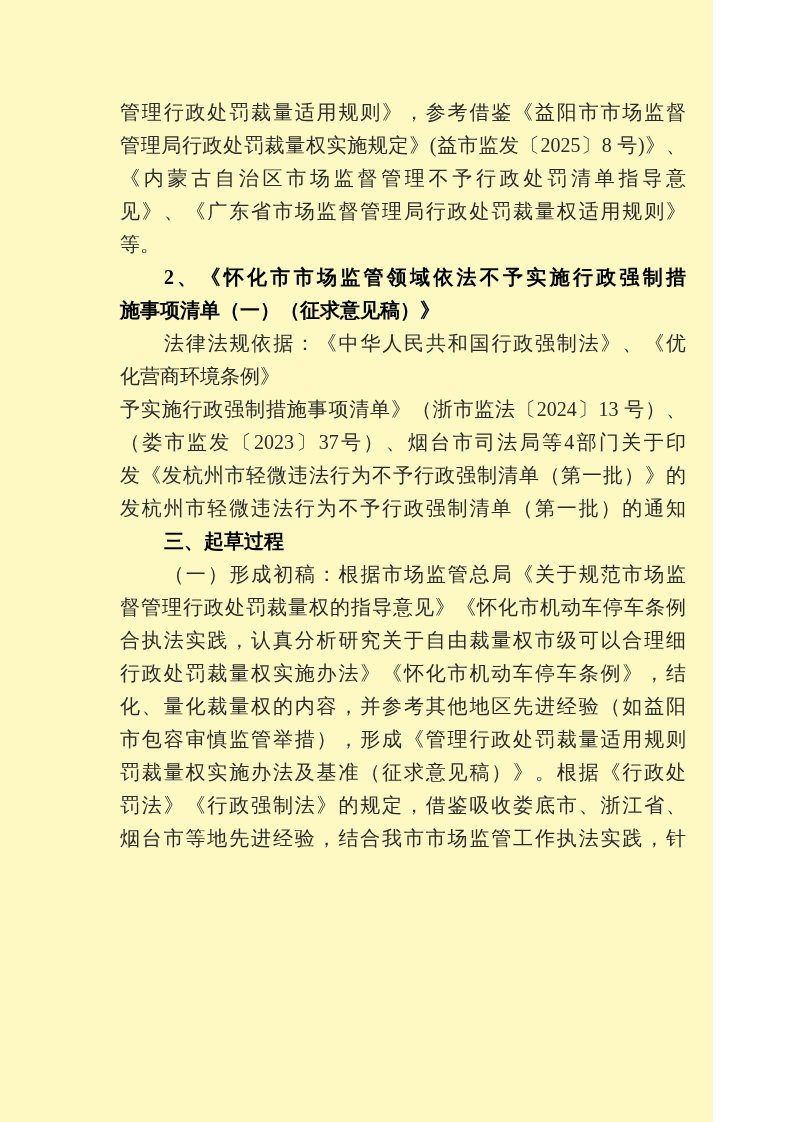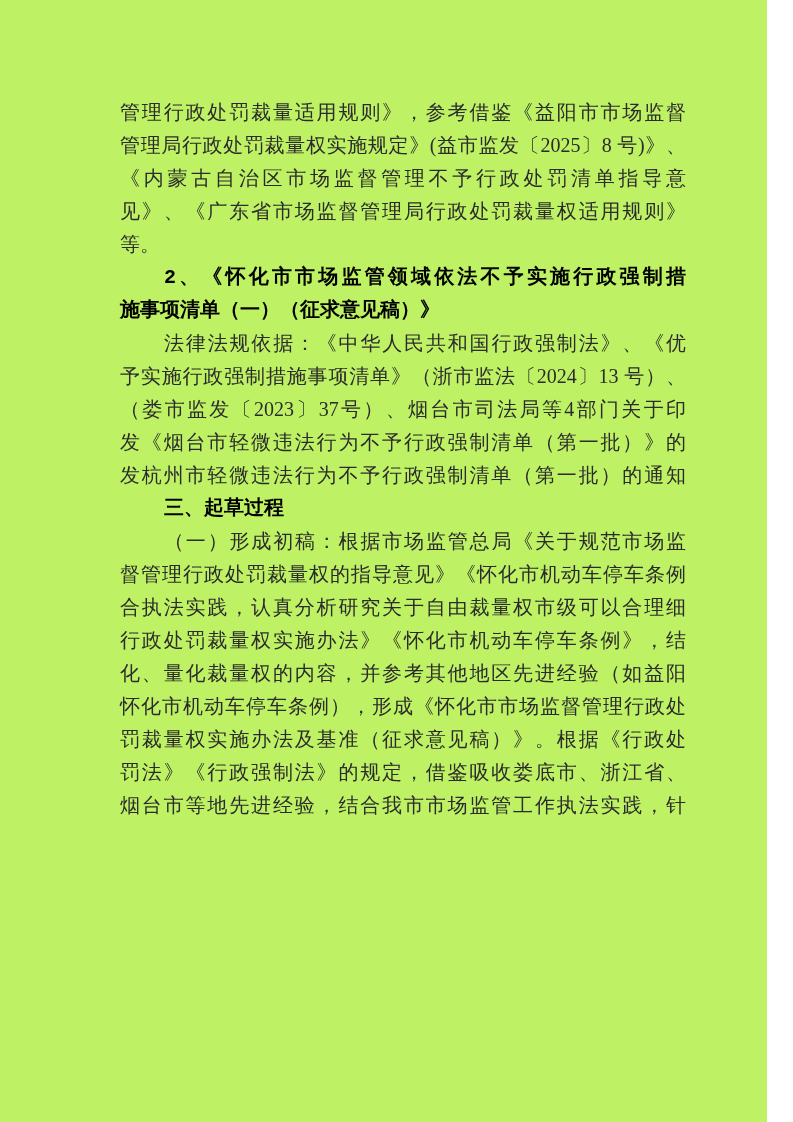--- a/index.html
+++ b/index.html
@@ -2,23 +2,23 @@
 <html><head>
 <meta charset="utf-8">
 <style>
   html, body {
     margin: 0;
     padding: 0;
     background: #ffffff;
   }
   .page {
     position: relative;
-    width: 767px;
+    width: 713px;
     height: 1122px;
-    background: #bef264;
+    background: #fef9c3;
     overflow: hidden;
     font-family: "Liberation Serif", "DejaVu Serif", serif;
   }
   .doc-body {
     position: absolute;
     left: 120px;
     top: 96px;
     width: 566px;
     font-size: 20px;
     line-height: 33px;
@@ -32,46 +32,47 @@
     overflow: visible;
   }
   .line.para-end {
     text-align: left;
     text-align-last: left;
   }
   .line.indent {
     text-indent: 2.2em;
   }
   .line.heading {
-    font-family: Liberation Mono, monospace;
+    font-family: Liberation Serif, serif;
     font-weight: 700;
     color: #000000;
   }
 </style>
 </head>
 <body>
 
 <div class="page">
   <div class="doc-body" id="doc-body">
       <div class="line">管理行政处罚裁量适用规则》，参考借鉴《益阳市市场监督</div>
       <div class="line">管理局行政处罚裁量权实施规定》(益市监发〔2025〕8 号)》、</div>
       <div class="line">《内蒙古自治区市场监督管理不予行政处罚清单指导意</div>
       <div class="line">见》、《广东省市场监督管理局行政处罚裁量权适用规则》</div>
       <div class="line para-end">等。</div>
       <div class="line heading indent">2、《怀化市市场监管领域依法不予实施行政强制措</div>
       <div class="line heading para-end">施事项清单（一）（征求意见稿）》</div>
       <div class="line indent">法律法规依据：《中华人民共和国行政强制法》、《优</div>
+      <div class="line para-end">化营商环境条例》</div>
       <div class="line">予实施行政强制措施事项清单》（浙市监法〔2024〕13 号）、</div>
       <div class="line">（娄市监发〔2023〕37号）、烟台市司法局等4部门关于印</div>
-      <div class="line">发《烟台市轻微违法行为不予行政强制清单（第一批）》的</div>
+      <div class="line">发《发杭州市轻微违法行为不予行政强制清单（第一批）》的</div>
       <div class="line">发杭州市轻微违法行为不予行政强制清单（第一批）的通知</div>
       <div class="line heading indent para-end">三、起草过程</div>
       <div class="line indent">（一）形成初稿：根据市场监管总局《关于规范市场监</div>
       <div class="line">督管理行政处罚裁量权的指导意见》《怀化市机动车停车条例</div>
       <div class="line">合执法实践，认真分析研究关于自由裁量权市级可以合理细</div>
       <div class="line">行政处罚裁量权实施办法》《怀化市机动车停车条例》，结</div>
       <div class="line">化、量化裁量权的内容，并参考其他地区先进经验（如益阳</div>
-      <div class="line">怀化市机动车停车条例），形成《怀化市市场监督管理行政处</div>
+      <div class="line">市包容审慎监管举措），形成《管理行政处罚裁量适用规则</div>
       <div class="line">罚裁量权实施办法及基准（征求意见稿）》。根据《行政处</div>
       <div class="line">罚法》《行政强制法》的规定，借鉴吸收娄底市、浙江省、</div>
       <div class="line">烟台市等地先进经验，结合我市市场监管工作执法实践，针</div>
     </div>
 </div>
 
 </body></html>

